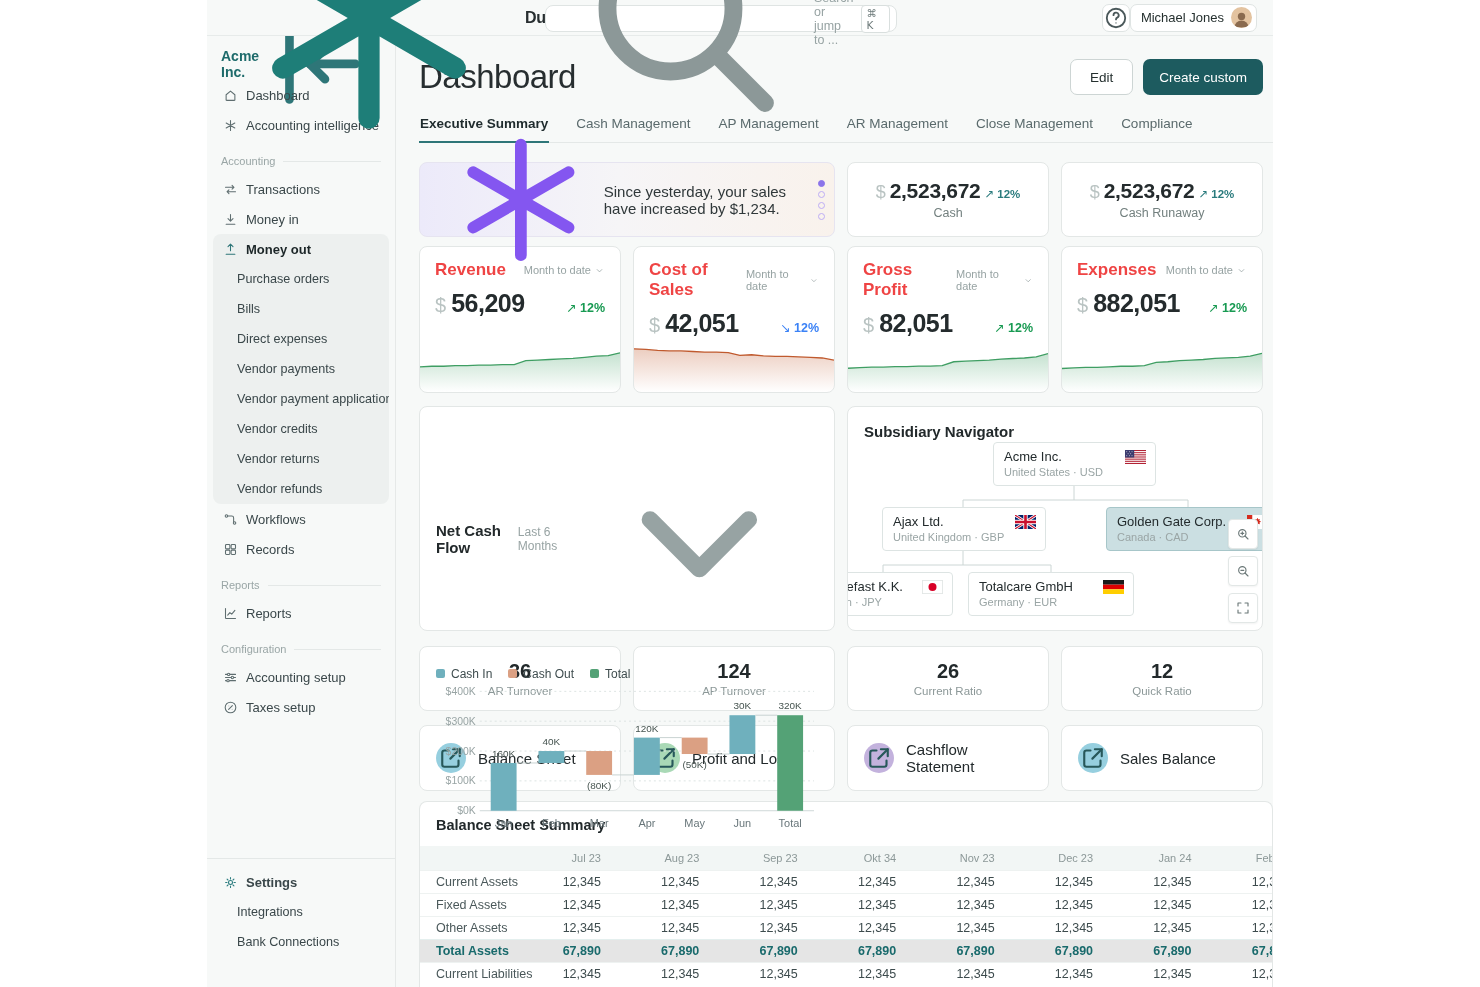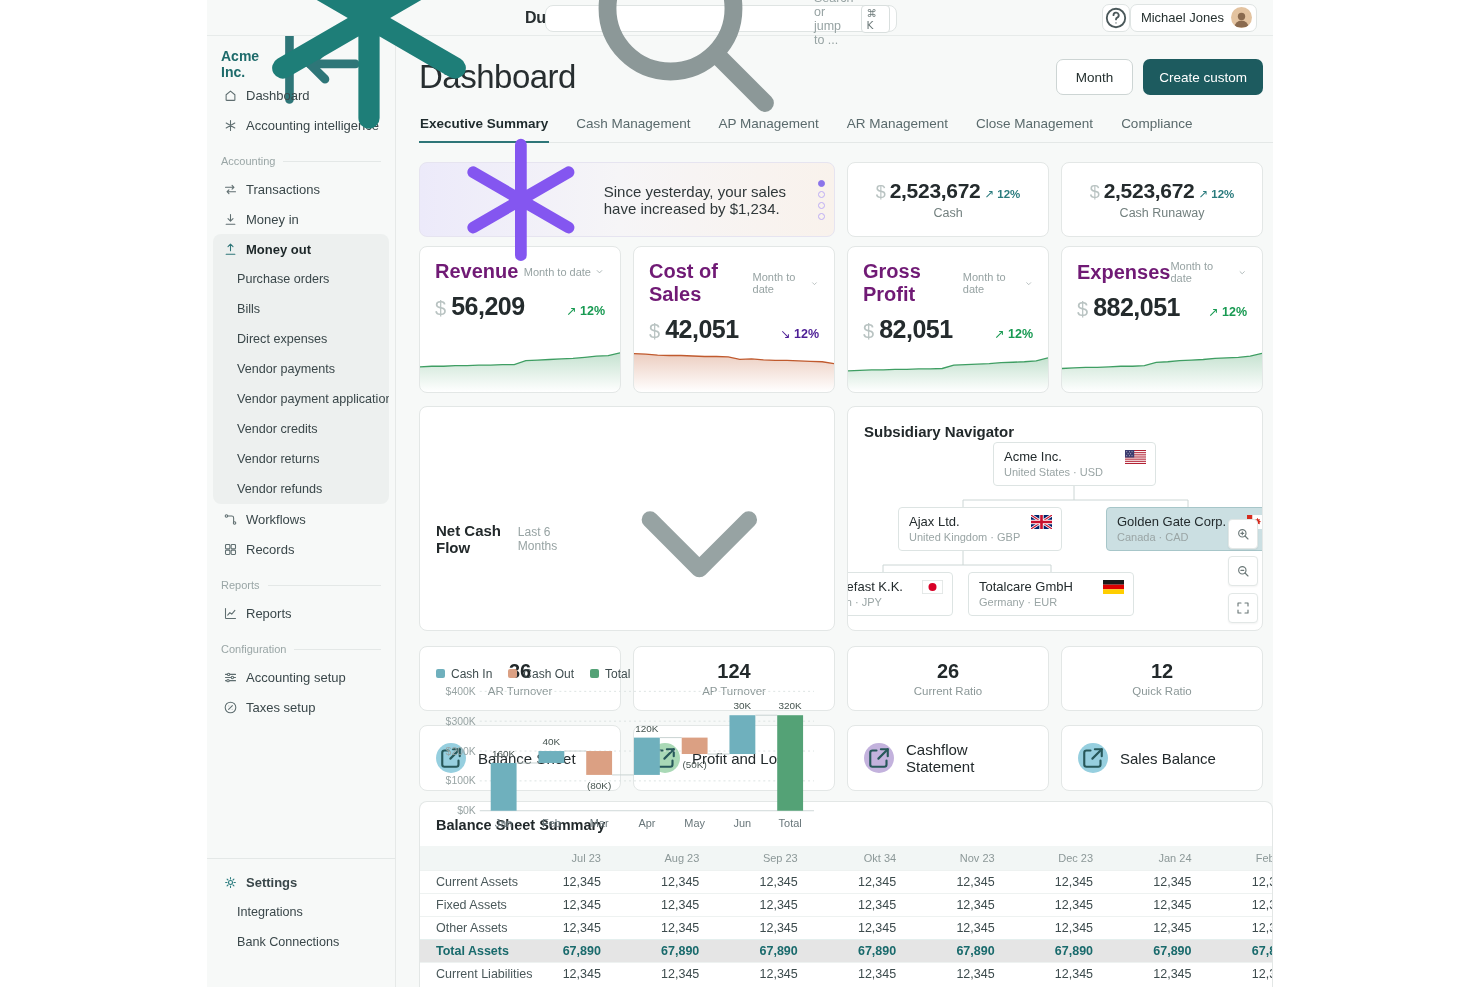--- a/index.html
+++ b/index.html
@@ -71,27 +71,27 @@
   .dot.on { background:#8b74ea; border-color:#8b74ea; }
 
   
   .cash-card { height:75px; display:flex; flex-direction:column; align-items:center; justify-content:center; gap:3px; }
   .cash-line { display:flex; align-items:baseline; gap:4px; }
   .cur { color:#b9c3c2; font-weight:500; }
   .cash-line .cur { font-size:18px; }
   .cash-val { font-size:21px; font-weight:700; letter-spacing:-.3px; color:#242b2d; }
   .delta { font-size:11.5px; font-weight:700; }
   .delta .arrow { font-family:"DejaVu Sans", sans-serif; font-weight:400; }
-  .delta.teal { color:#2a7b7d; } .delta.up { color:#189a52; } .delta.down { color:#4c1d95; }
+  .delta.teal { color:#2a7b7d; } .delta.up { color:#189a52; } .delta.down { color:#3b82f6; }
   .cash-label { font-size:12.5px; color:#73807f; }
 
   
   .kpi { height:147px; padding:13px 15px 0; display:flex; flex-direction:column; overflow:hidden; }
   .kpi-top { display:flex; align-items:center; justify-content:space-between; }
-  .kpi-title { font-size:20px; font-weight:700; color:#701a75; }
+  .kpi-title { font-size:17px; font-weight:700; color:#ef4444; }
   .period { font-size:11px; color:#97a3a3; display:flex; align-items:center; gap:3px; cursor:pointer; }
   .period svg { width:11px; height:11px; }
   .kpi-val-row { display:flex; align-items:baseline; gap:5px; margin-top:9px; }
   .kpi-val-row .cur { font-size:20px; }
   .kpi-val { font-size:25px; font-weight:700; letter-spacing:-.5px; color:#242b2d; }
   .kpi-val-row .delta { margin-left:auto; font-size:12.5px; }
   .spark { width:calc(100% + 30px); margin:auto -15px 0; height:56px; display:block; }
 
   
   .panel { background:#fff; border:1px solid #e3e7e6; border-radius:8px; height:225px; padding:14px 16px; position:relative; }
@@ -331,21 +331,21 @@
           </div>
           <div class="nav-child">Integrations</div>
           <div class="nav-child">Bank Connections</div>
         </div>
     </aside>
 
     <main class="main">
       <div class="page-head">
         <h1>Dashboard</h1>
         <div class="head-actions">
-          <button class="btn-ghost">Month</button>
+          <button class="btn-ghost">Edit</button>
           <button class="btn-primary">Create custom</button>
         </div>
       </div>
 
       <div class="tabs" id="tabs">
           <div class="tab active">Executive Summary</div>
           <div class="tab">Cash Management</div>
           <div class="tab">AP Management</div>
           <div class="tab">AR Management</div>
           <div class="tab">Close Management</div>
@@ -574,21 +574,21 @@
                       <circle cx="8" cy="2" r=".55"></circle>
                       <circle cx="3.5" cy="4.3" r=".55"></circle>
                       <circle cx="6.5" cy="4.3" r=".55"></circle>
                       <circle cx="2" cy="6.6" r=".55"></circle>
                       <circle cx="5" cy="6.6" r=".55"></circle>
                       <circle cx="8" cy="6.6" r=".55"></circle>
                     </g>
                   </svg>
                 </span>
               </div>
-              <div class="org-node" style="left: 50px; top: 100px; width: 164px;">
+              <div class="org-node" style="left: 34px; top: 100px; width: 164px;">
                 <div class="org-name">Ajax Ltd.</div>
                 <div class="org-sub">United Kingdom · GBP</div>
                 <span class="flag">
                   <svg viewBox="0 0 24 16">
                     <rect width="24" height="16" fill="#012169"></rect>
                     <path d="M0 0l24 16M24 0L0 16" stroke="#fff" stroke-width="3.2"></path>
                     <path d="M0 0l24 16M24 0L0 16" stroke="#C8102E" stroke-width="1.3"></path>
                     <path d="M12 0v16M0 8h24" stroke="#fff" stroke-width="5"></path>
                     <path d="M12 0v16M0 8h24" stroke="#C8102E" stroke-width="3"></path>
                   </svg>

